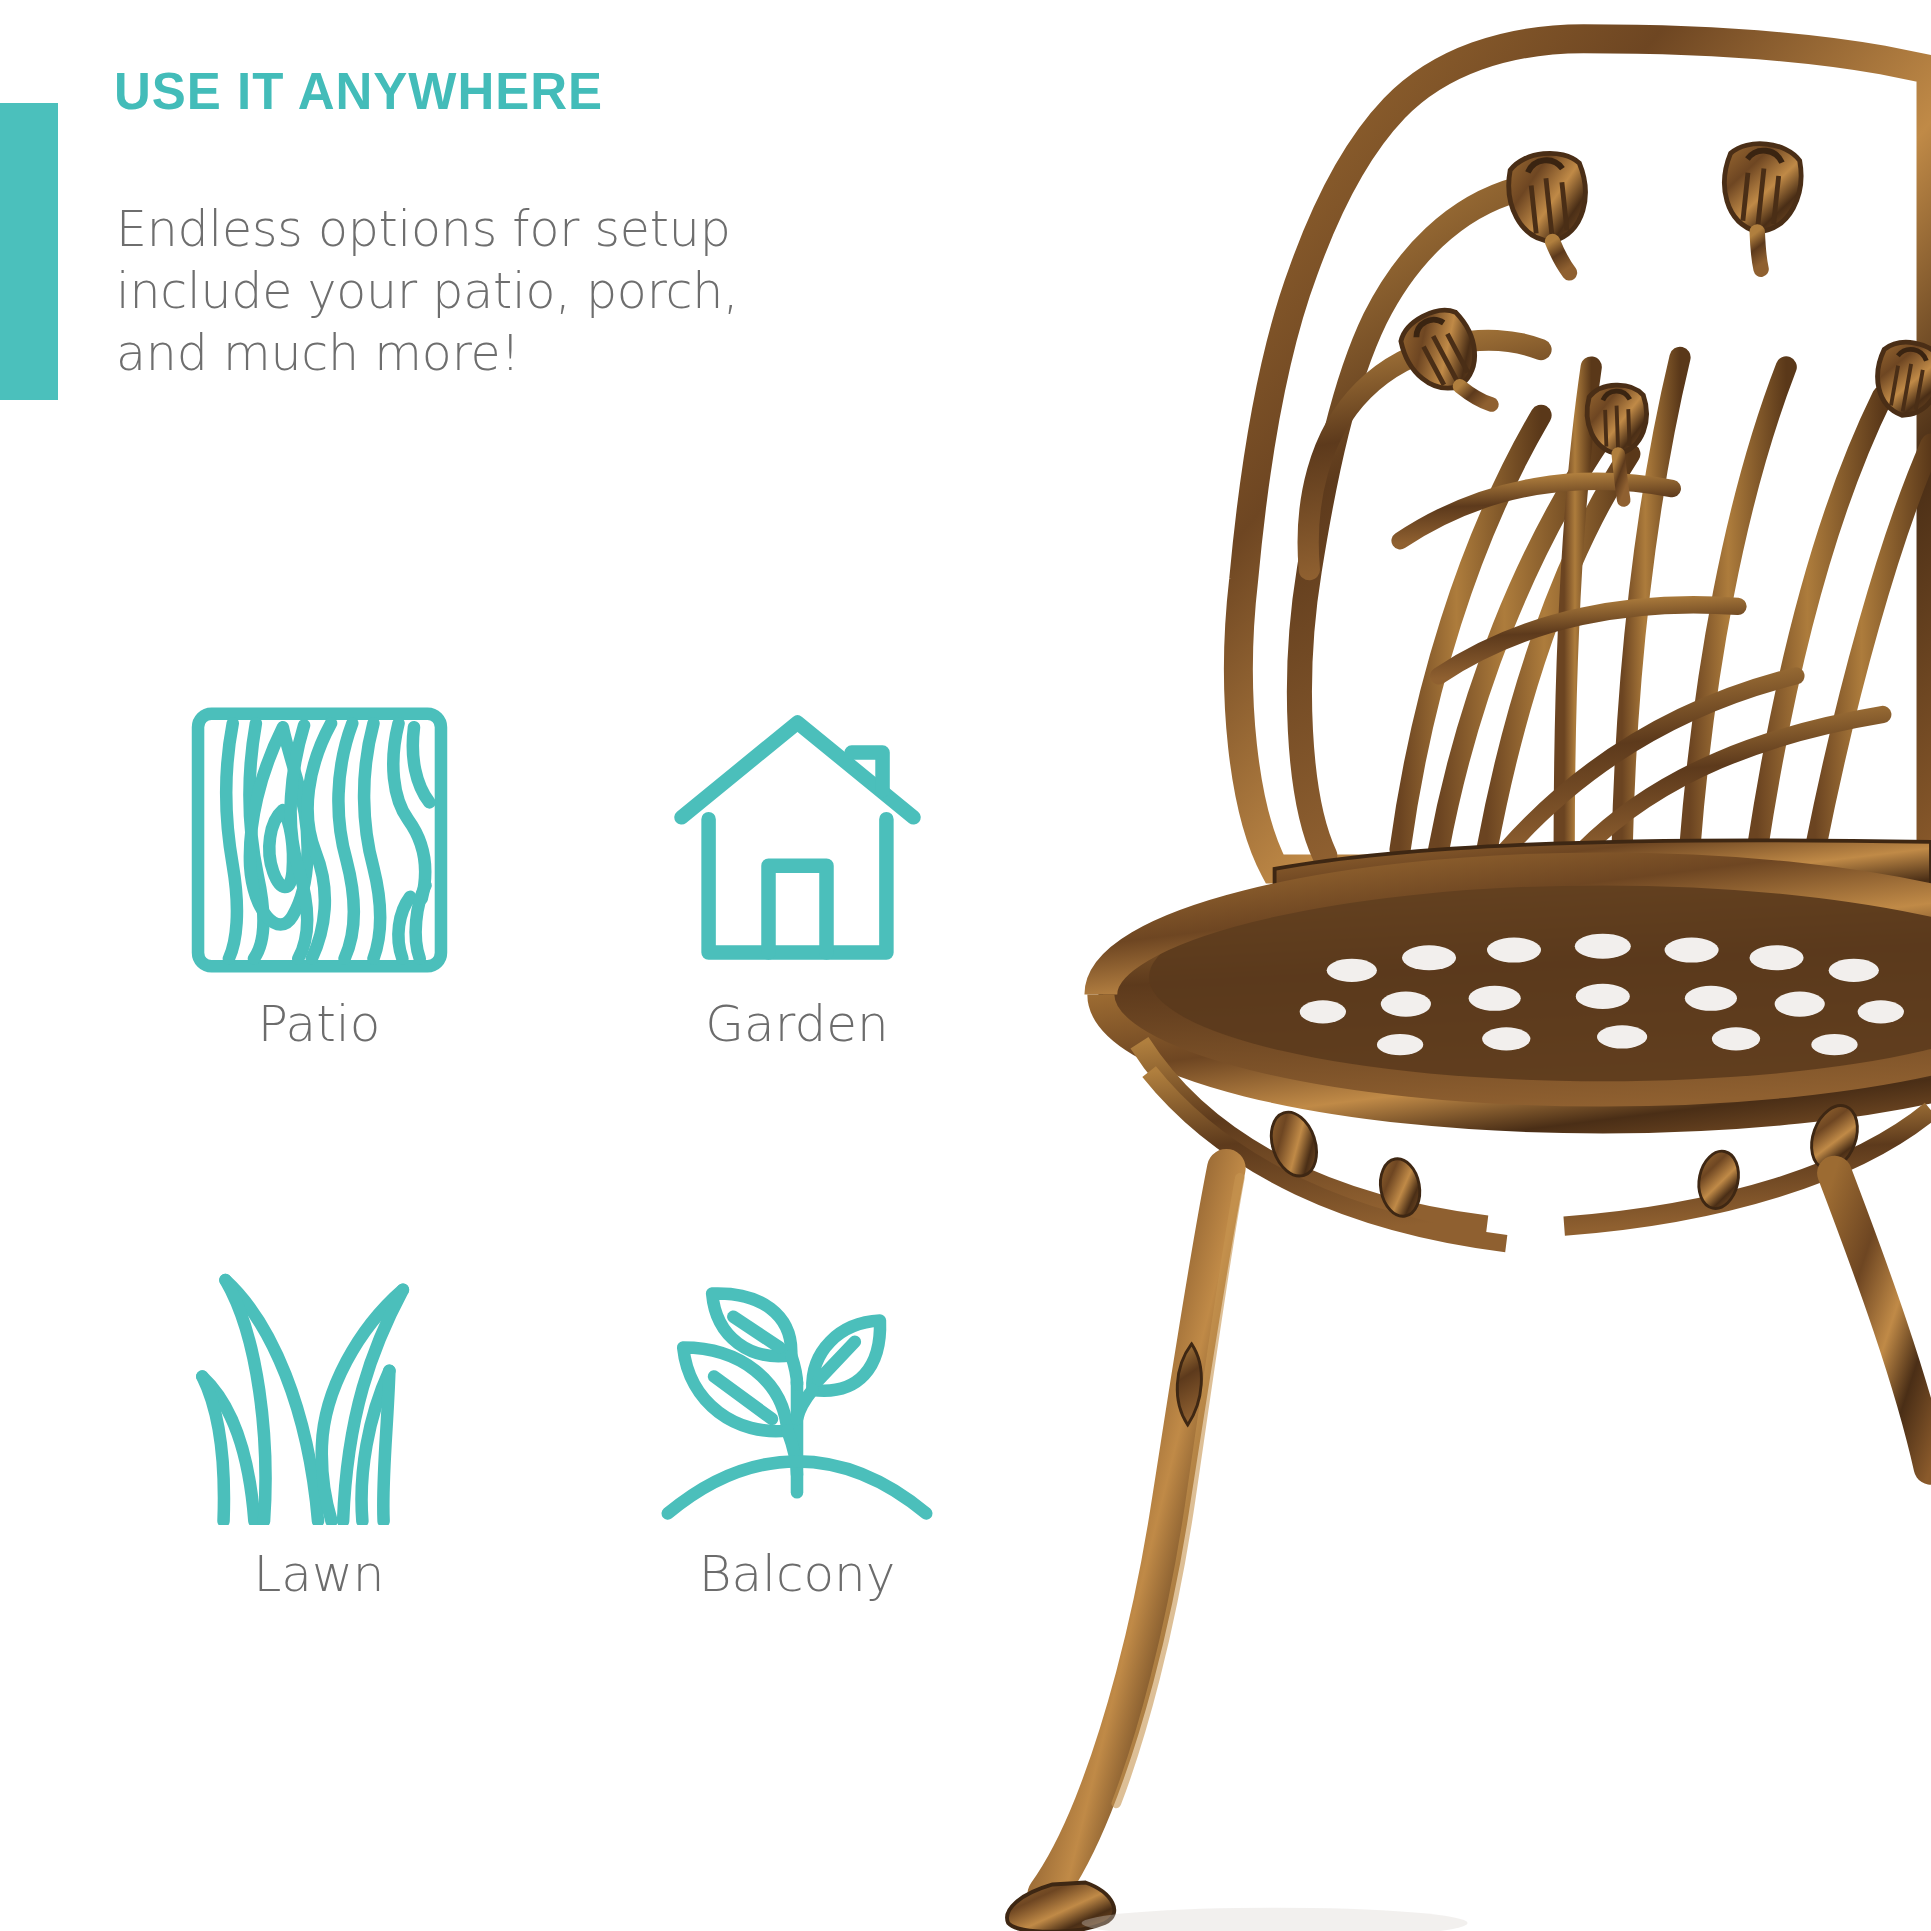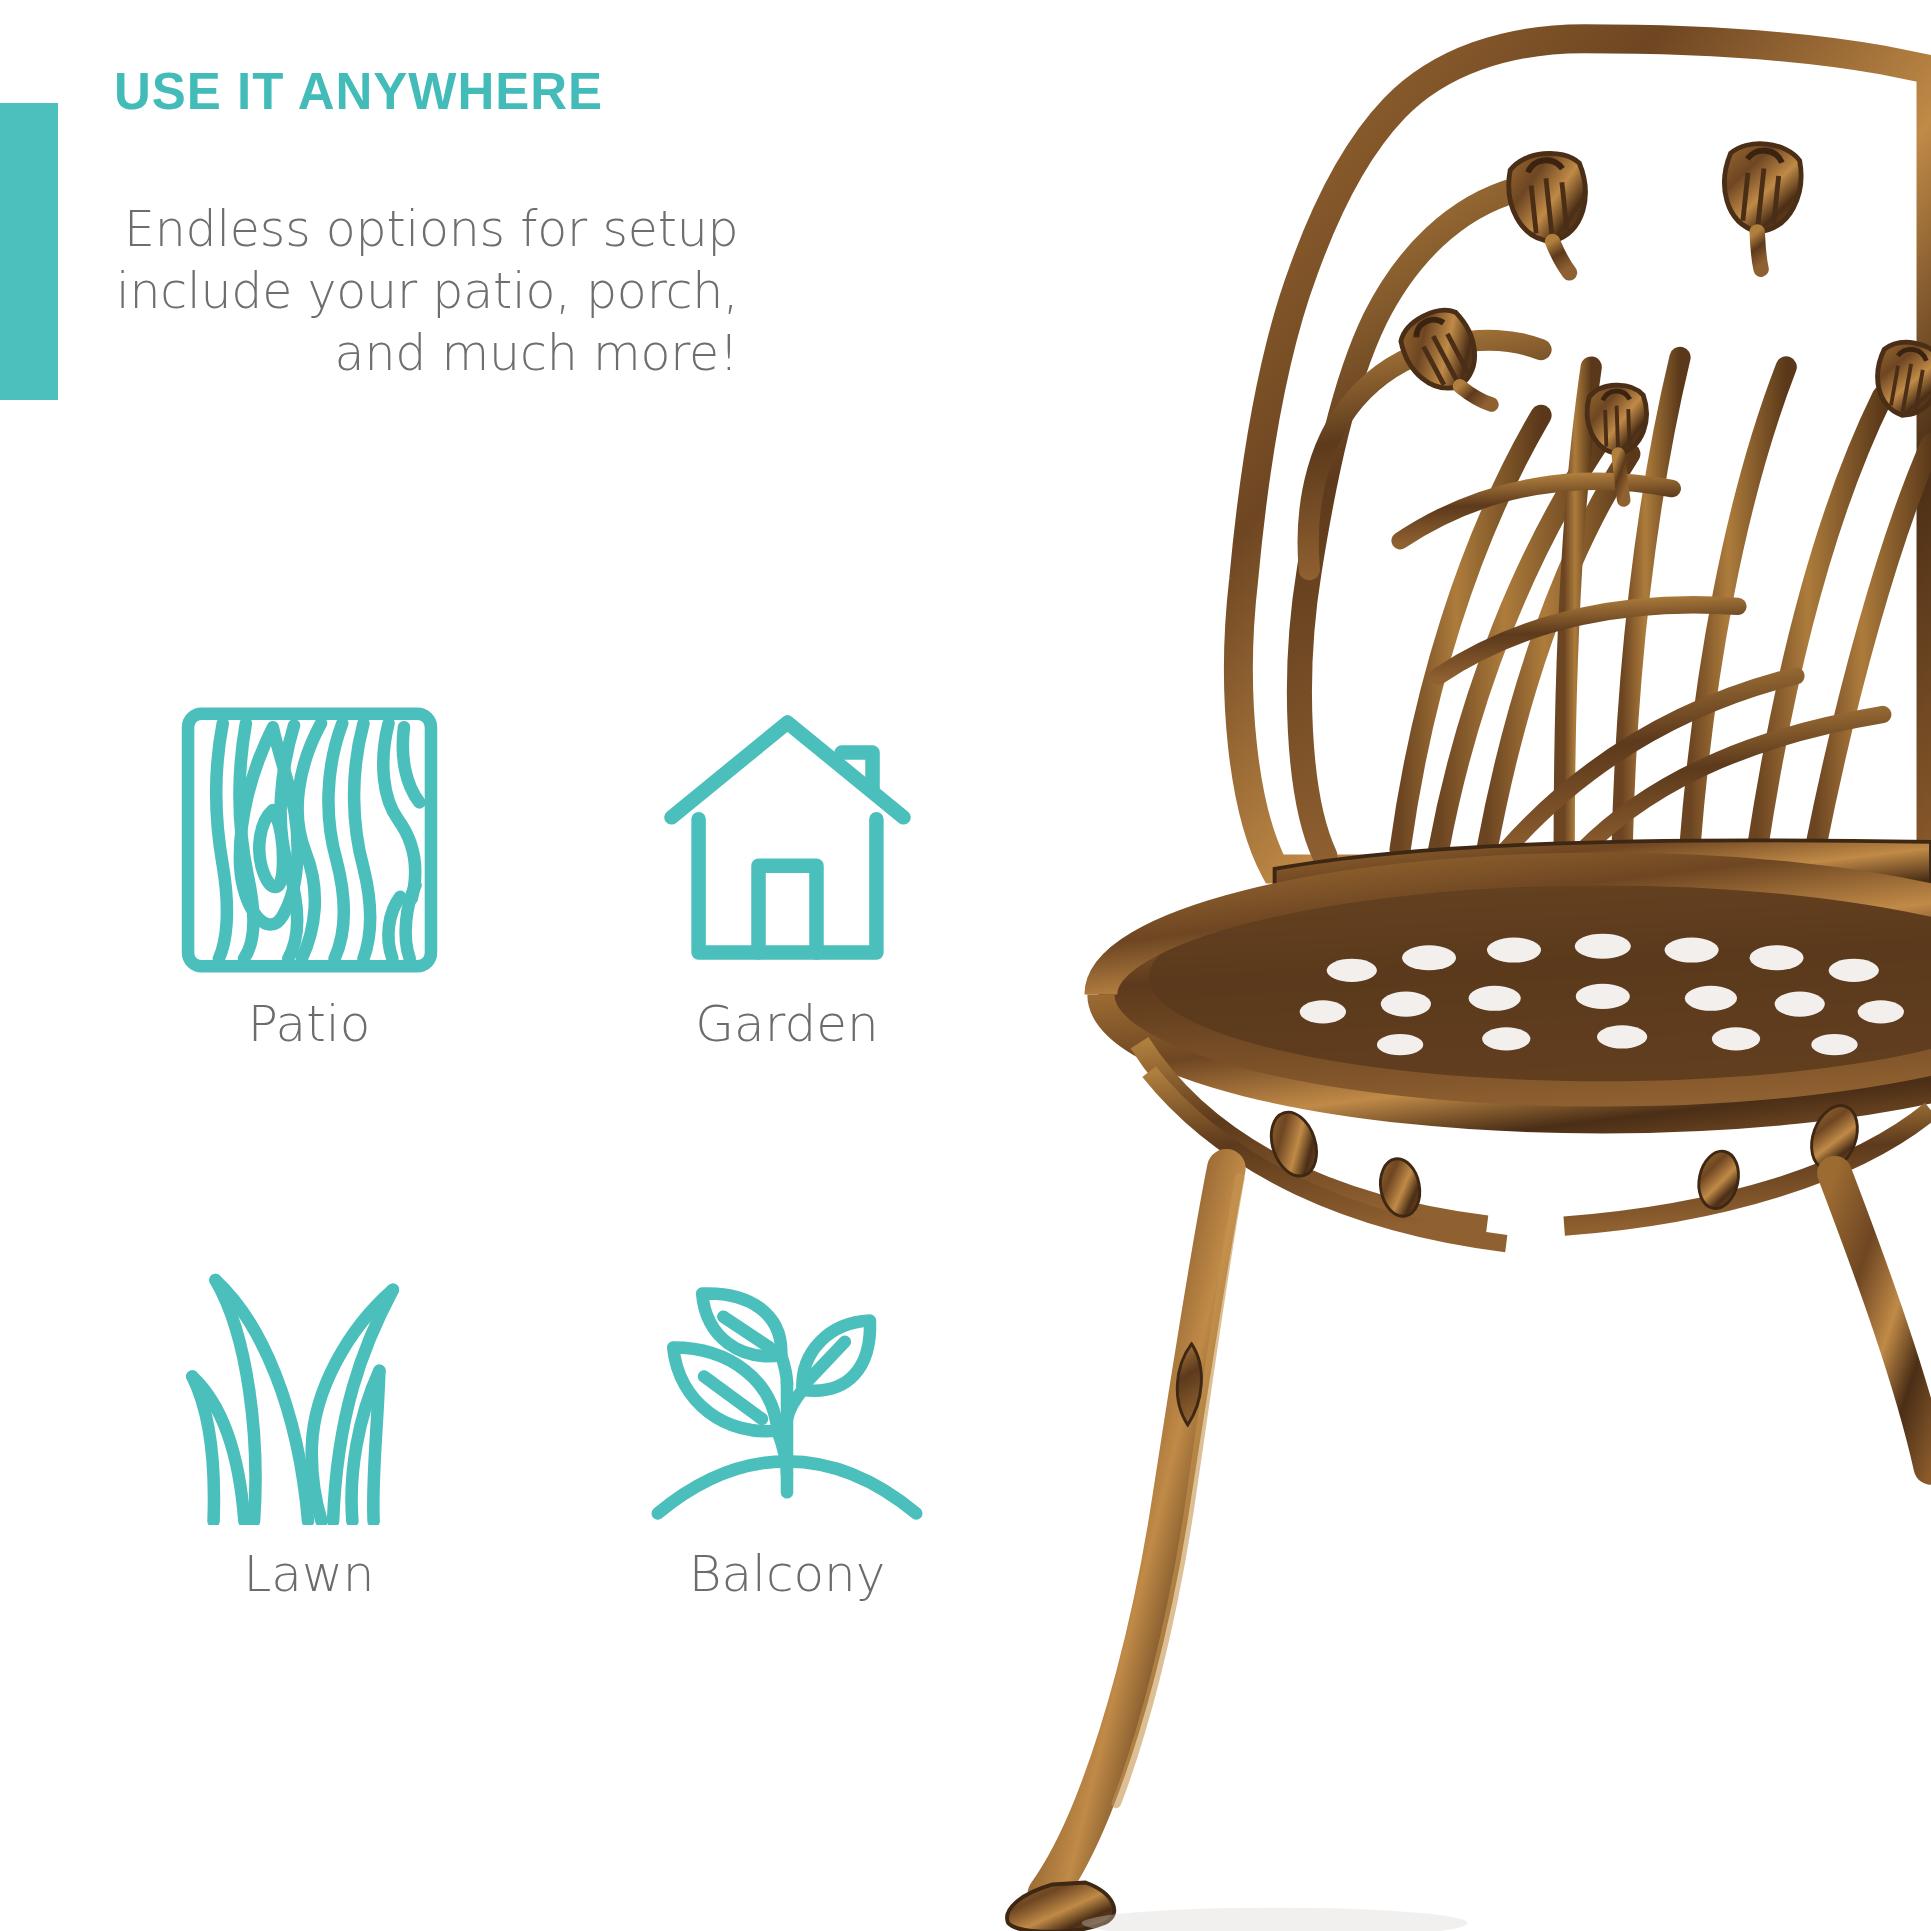--- a/index.html
+++ b/index.html
@@ -50,27 +50,26 @@
     position: absolute;
     left: 116px;
     top: 199px;
     font-family: "DejaVu Sans", sans-serif;
     font-weight: 300;
     font-size: 49px;
     line-height: 62px;
     color: #6E6E6E;
     white-space: pre-line;
     letter-spacing: -0.2px;
-    text-align: right;
   }
 
   
   .icon-grid {
     position: absolute;
-    left: 164px;
+    left: 174px;
     top: 705px;
     width: 734px;
     height: 966px;
   }
   .grid-cell {
     position: absolute;
     width: 367px;
     height: 406px;
   }
   .cell-r0 { top: 0px; }

